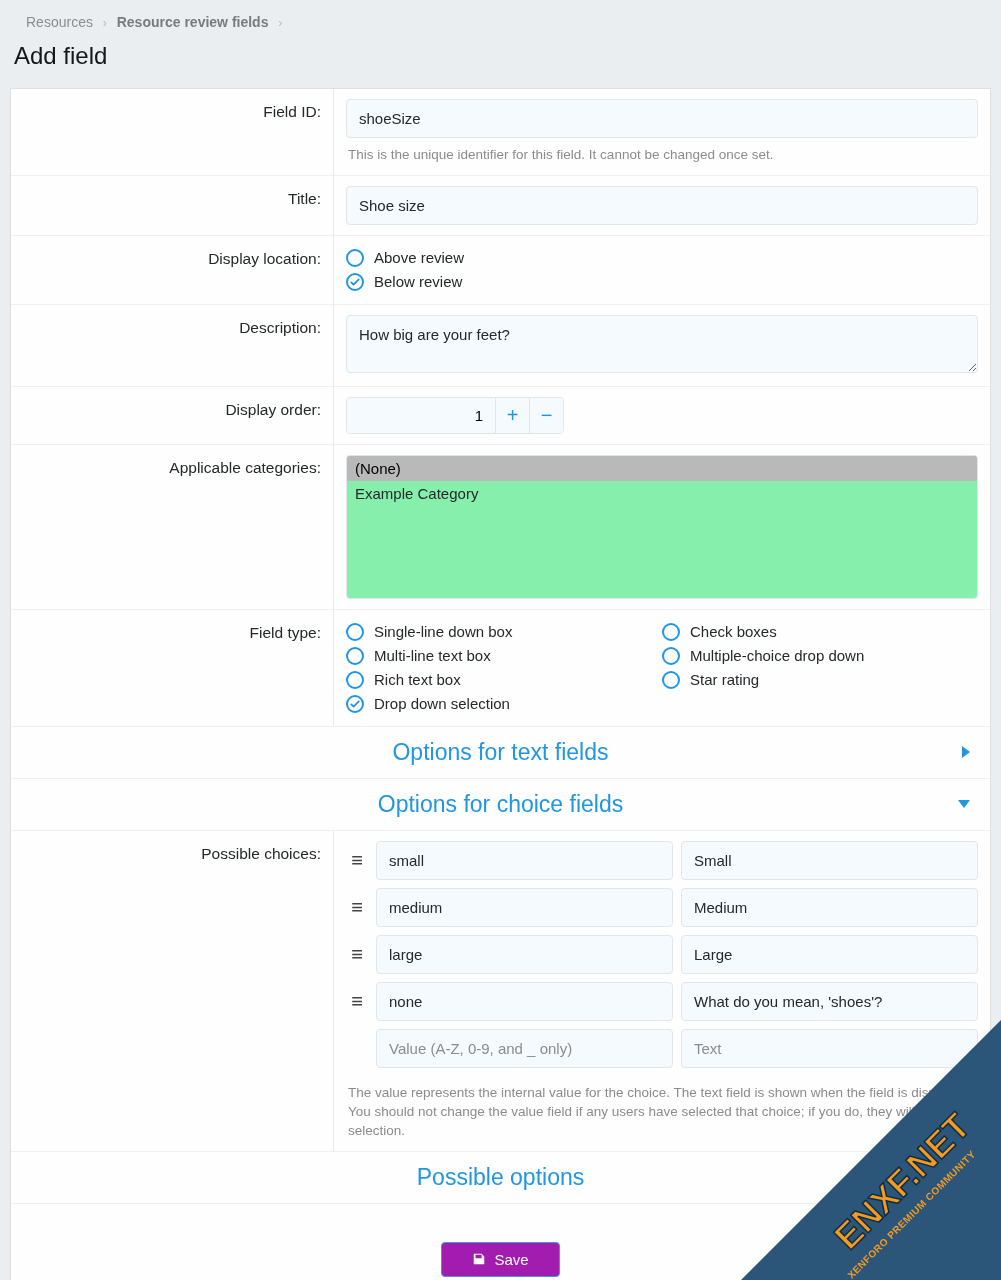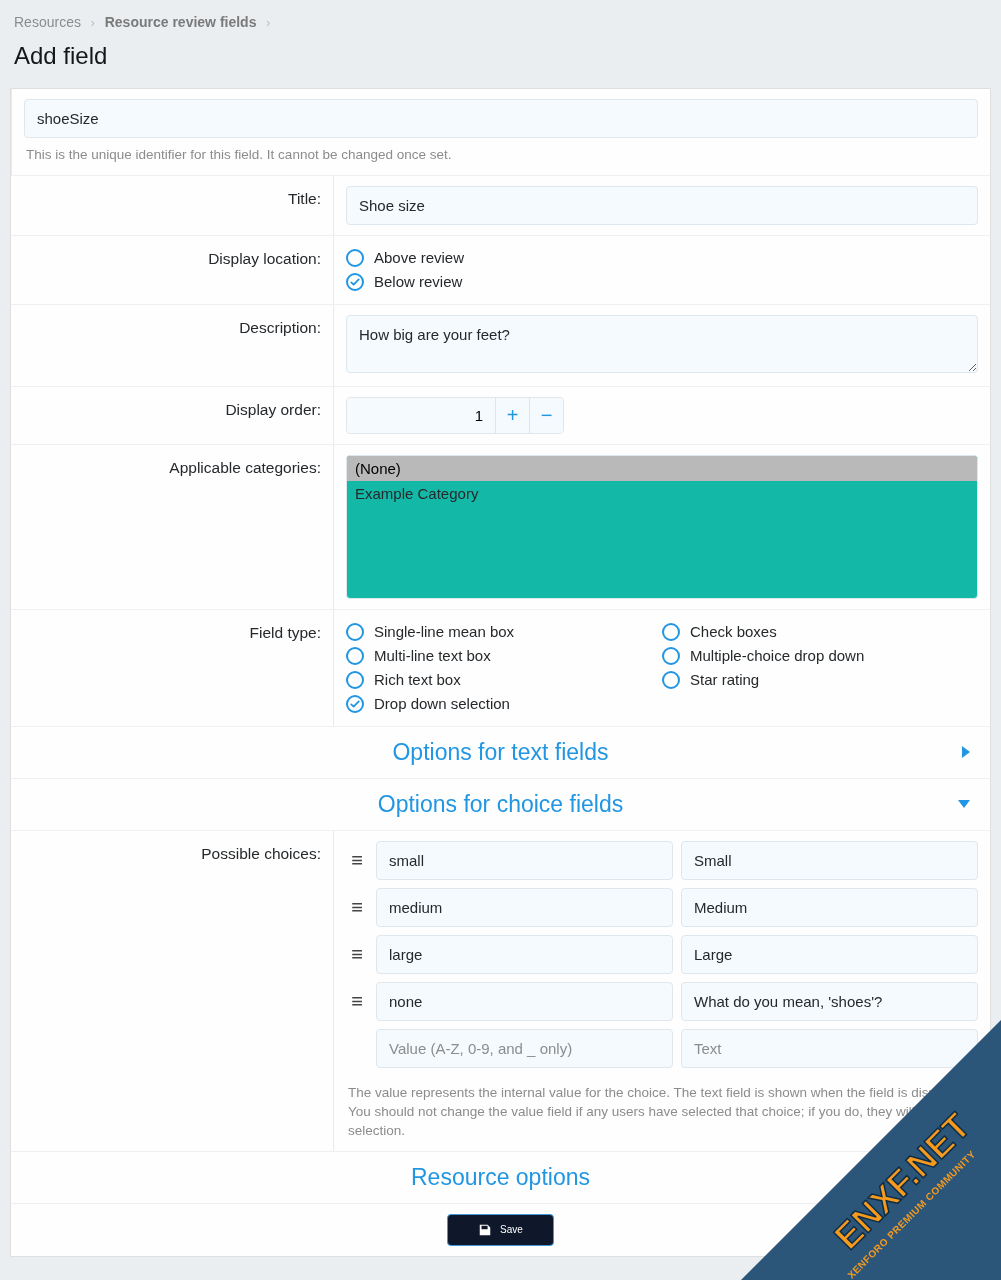--- a/index.html
+++ b/index.html
@@ -9,20 +9,21 @@
   color: #25292c;
   font-size: 15px;
   width: 1001px;
   padding: 0;
 }
 .page-wrap { padding: 0 0 40px 0; }
 .breadcrumb {
   padding: 14px 14px 6px 14px;
   font-size: 14px;
   color: #8c8c8c;
+  margin-left: 12px;
 }
 .breadcrumb a { color: #8c8c8c; text-decoration: none; }
 .breadcrumb .sep { color: #bbb; padding: 0 6px; font-size: 12px; }
 .breadcrumb .current { color: #7a7a7a; font-weight: 600; }
 .page-title {
   font-size: 24px;
   font-weight: 400;
   color: #141618;
   padding: 6px 14px 18px 14px;
 }
@@ -83,21 +84,21 @@
 .stepper { display: inline-flex; border: 1px solid #dfe7ed; border-radius: 4px; overflow: hidden; }
 .stepper input {
   width: 148px; border: none; background: #f5faff; text-align: right;
   padding: 9px 12px; font-size: 15px; font-family: inherit;
 }
 .stepper button {
   width: 34px; background: #f5faff; border: none; border-left: 1px solid #dfe7ed;
   color: #2196e3; font-size: 20px; cursor: pointer;
 }
 .listbox {
-  border: 1px solid #dfe7ed; border-radius: 4px; background: #14b8a6;
+  border: 1px solid #dfe7ed; border-radius: 4px; background: #86efac;
   height: 144px; overflow: auto; font-size: 15px;
 }
 .listbox .opt { padding: 4px 8px; cursor: pointer; }
 .listbox .opt.selected { background: #b9b9b9; color: #000; }
 .section-toggler {
   text-align: center; padding: 12px 10px; font-size: 23px; color: #2196e3;
   cursor: pointer; position: relative; border-top: 1px solid #eef0f3;
   background: #fefefe;
 }
 .section-toggler .caret {
@@ -115,23 +116,23 @@
 .drag {
   width: 22px; color: #444; font-size: 20px; text-align: center;
   cursor: grab; flex-shrink: 0; line-height: 1;
 }
 .choice-row .txt { flex: 1; }
 .footer-bar {
   text-align: center; padding: 10px; border-top: 1px solid #eef0f3;
   background: #fefefe;
 }
 .save-btn {
-  background: #0f172a; color: #fff; border: 1px solid #3f99dc;
-  padding: 8px 30px; border-radius: 4px; font-size: 10px; cursor: pointer;
-  display: inline-flex; align-items: center; gap: 8px;
+  background: #a21caf; color: #fff; border: 1px solid #3f99dc;
+  padding: 8px 30px; border-radius: 4px; font-size: 15px; cursor: pointer;
+  display: inline-flex; align-items: center; gap: 8px; margin-top: 28px;
 }
 .save-btn svg { width: 14px; height: 14px; }
 .watermark {
   position: fixed; bottom: 0; right: 0; width: 260px; height: 260px;
   pointer-events: none;
 }
 </style>
 </head>
 <body>
 
@@ -142,20 +143,21 @@
     <span class="sep">›</span>
     <a href="#" class="current">Resource review fields</a>
     <span class="sep">›</span>
   </div>
 
   <h1 class="page-title">Add field</h1>
 
   <div class="panel">
 
     <div class="form-row">
+      <div class="form-label">Field ID:</div>
       <div class="form-body">
         <input class="txt" type="text" value="shoeSize" style="">
         <span class="hint">This is the unique identifier for this field. It cannot be changed once set.</span>
       </div>
     </div>
 
     <div class="form-row">
       <div class="form-label">Title:</div>
       <div class="form-body">
         <input class="txt" type="text" value="Shoe size" style="">
@@ -208,21 +210,21 @@
       </div>
     </div>
 
     <div class="form-row no-border">
       <div class="form-label">Field type:</div>
       <div class="form-body">
         <div class="radio-cols">
           <div class="radio-col" id="field-type-left">
               <div class="radio-opt">
                 <span class="circ"></span>
-                <span>Single-line mean box</span>
+                <span>Single-line down box</span>
               </div>
               <div class="radio-opt">
                 <span class="circ"></span>
                 <span>Multi-line text box</span>
               </div>
               <div class="radio-opt">
                 <span class="circ"></span>
                 <span>Rich text box</span>
               </div>
               <div class="radio-opt checked">
@@ -288,21 +290,21 @@
           <div class="choice-row">
             <span class="drag" style="visibility:hidden">≡</span>
             <input class="txt" type="text" placeholder="Value (A-Z, 0-9, and _ only)" style="">
             <input class="txt" type="text" placeholder="Text" style="">
           </div>
           <span class="hint">The value represents the internal value for the choice. The text field is shown when the field is displayed. You should not change the value field if any users have selected that choice; if you do, they will lose their selection.</span>
         </div>
     </div>
 
     <div class="section-toggler">
-      <span>Resource options</span>
+      <span>Possible options</span>
       <span class="caret right"></span>
     </div>
 
     <div class="footer-bar">
       <button class="save-btn">
         <svg viewBox="0 0 16 16">
             <path fill="#fff" d="M2 2h9l3 3v9H2V2zm2 1v4h7V3H4zm1 7h6v3H5v-3z"></path>
           </svg>
         <span>Save</span>
       </button>

